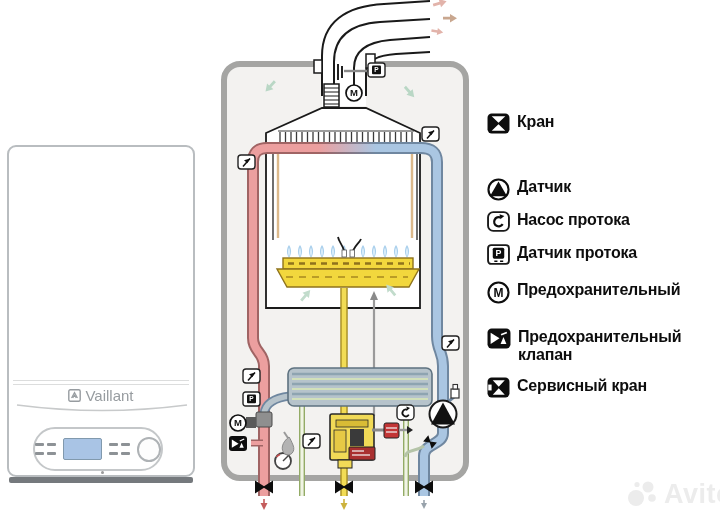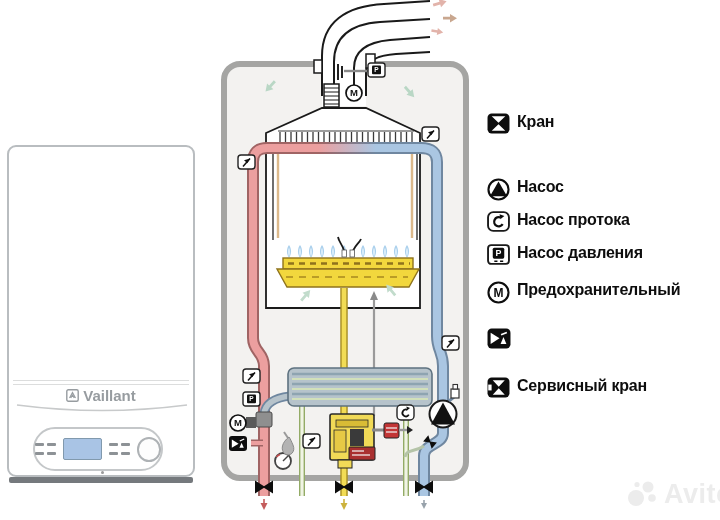--- a/index.html
+++ b/index.html
@@ -5,21 +5,21 @@
   html,body{margin:0;padding:0;background:#fff;}
   .canvas{position:relative;width:720px;height:520px;background:#fff;overflow:hidden;
           font-family:"Liberation Sans",sans-serif;}
   .abs{position:absolute;}
 
   
   .boiler{left:7px;top:145px;width:188px;height:332px;background:#fff;
           border:2px solid #b9bdc0;border-radius:9px;box-sizing:border-box;}
   .b-line{position:absolute;left:4px;right:4px;height:1px;background:#dcdddd;}
   .b-logo{position:absolute;left:0;right:0;top:240px;display:flex;align-items:center;
-          justify-content:center;gap:4px;color:#979ca0;font-weight:bold;font-size:15px;}
+          justify-content:center;gap:4px;color:#979ca0;font-weight:normal;font-size:15px;}
   .b-panel{position:absolute;left:24px;top:280px;width:126px;height:40px;
            border:2px solid #c4c7c9;border-radius:22px;display:flex;align-items:center;
            justify-content:center;gap:7px;background:#fff;}
   .btn-col{display:flex;flex-direction:column;gap:6px;}
   .btn-dash{width:9px;height:3px;background:#8d9296;border-radius:1px;}
   .btn-pair{display:flex;gap:3px;}
   .b-screen{width:38px;height:20px;background:#a9c4e5;border:1px solid #8199ad;border-radius:2px;}
   .b-knob{width:21px;height:21px;border:2px solid #aeb2b5;border-radius:50%;background:#fdfdfd;}
   .b-dot{position:absolute;left:50%;top:324px;width:3px;height:3px;border-radius:50%;background:#9a9a9a;}
   .b-foot{position:absolute;left:0px;bottom:-8px;width:184px;height:6px;background:#75797d;border-radius:2px;}
@@ -306,57 +306,58 @@
     </svg>
     <span class="llabel">Кран</span>
   </div>
 
 
   <div class="legend-row" style="top:178px">
     <svg class="licon" width="23" height="23" viewBox="0 0 22 22">
       <circle cx="11" cy="11" r="9.6" fill="#fff" stroke="#0d0d0d" stroke-width="2"></circle>
       <path d="M11,3.4 L19.2,17.4 H2.8 Z" fill="#0d0d0d"></path>
     </svg>
-    <span class="llabel">Насос</span>
+    <span class="llabel">Датчик</span>
   </div>
 
   <div class="legend-row" style="top:211px">
     <svg class="licon" width="23" height="21" viewBox="0 0 22 20">
       <rect x="1" y="1" width="20" height="18" rx="5" fill="#fff" stroke="#1a1a1a" stroke-width="1.8"></rect>
       <path d="M15,12.6 a4.4,4.4 0 1 1 -2,-6.4" fill="none" stroke="#0d0d0d" stroke-width="2.2"></path>
       <path d="M12,3 L16.6,4.8 L12.8,7.8 Z" fill="#0d0d0d"></path>
     </svg>
     <span class="llabel">Насос протока</span>
   </div>
 
   <div class="legend-row" style="top:244px">
     <svg class="licon" width="23" height="21" viewBox="0 0 22 20">
       <rect x="1" y="1" width="20" height="18" rx="3" fill="#fff" stroke="#1a1a1a" stroke-width="1.8"></rect>
       <rect x="5.5" y="3.5" width="11" height="10.5" rx="1.5" fill="#0d0d0d"></rect>
       <text x="11" y="11.6" text-anchor="middle" font-size="8.5" font-weight="bold" fill="#fff">P</text>
       <path d="M7,16.5 h3 M12.5,16.5 h3" stroke="#0d0d0d" stroke-width="1.5"></path>
     </svg>
-    <span class="llabel">Насос давления</span>
+    <span class="llabel">Датчик протока</span>
   </div>
 
   <div class="legend-row" style="top:281px">
     <svg class="licon" width="23" height="23" viewBox="0 0 22 22">
       <circle cx="11" cy="11" r="9.6" fill="#fff" stroke="#0d0d0d" stroke-width="2"></circle>
       <text x="11" y="15.2" text-anchor="middle" font-size="11.5" font-weight="bold" fill="#0d0d0d">M</text>
     </svg>
     <span class="llabel">Предохранительный</span>
   </div>
 
   <div class="legend-row" style="top:328px">
     <svg class="licon" width="24" height="21" viewBox="0 0 23 20">
       <rect x="0.5" y="0.5" width="22" height="19" rx="4" fill="#0d0d0d"></rect>
       <path d="M3.5,4.5 V15.2 L12,9.8 Z" fill="#fff"></path>
       <path d="M13,15.2 L15.8,8.6 L18.6,15.2 Z" fill="#fff"></path>
       <path d="M13.5,6.5 L19,4.2" stroke="#fff" stroke-width="1.6"></path>
     </svg>
+    <span class="llabel">Предохранительный клапан</span>
   </div>
 
   <div class="legend-row" style="top:377px">
     <svg class="licon" width="23" height="21" viewBox="0 0 22 20">
       <rect x="0.5" y="0.5" width="21" height="19" rx="4" fill="#0d0d0d"></rect>
       <path d="M5.5,3 H17 L11.2,9.4 Z M5.5,17 H17 L11.2,10.6 Z" fill="#fff"></path>
       <rect x="1.2" y="7.2" width="3.2" height="5.6" fill="#fff"></rect>
     </svg>
     <span class="llabel">Сервисный кран</span>
   </div>

